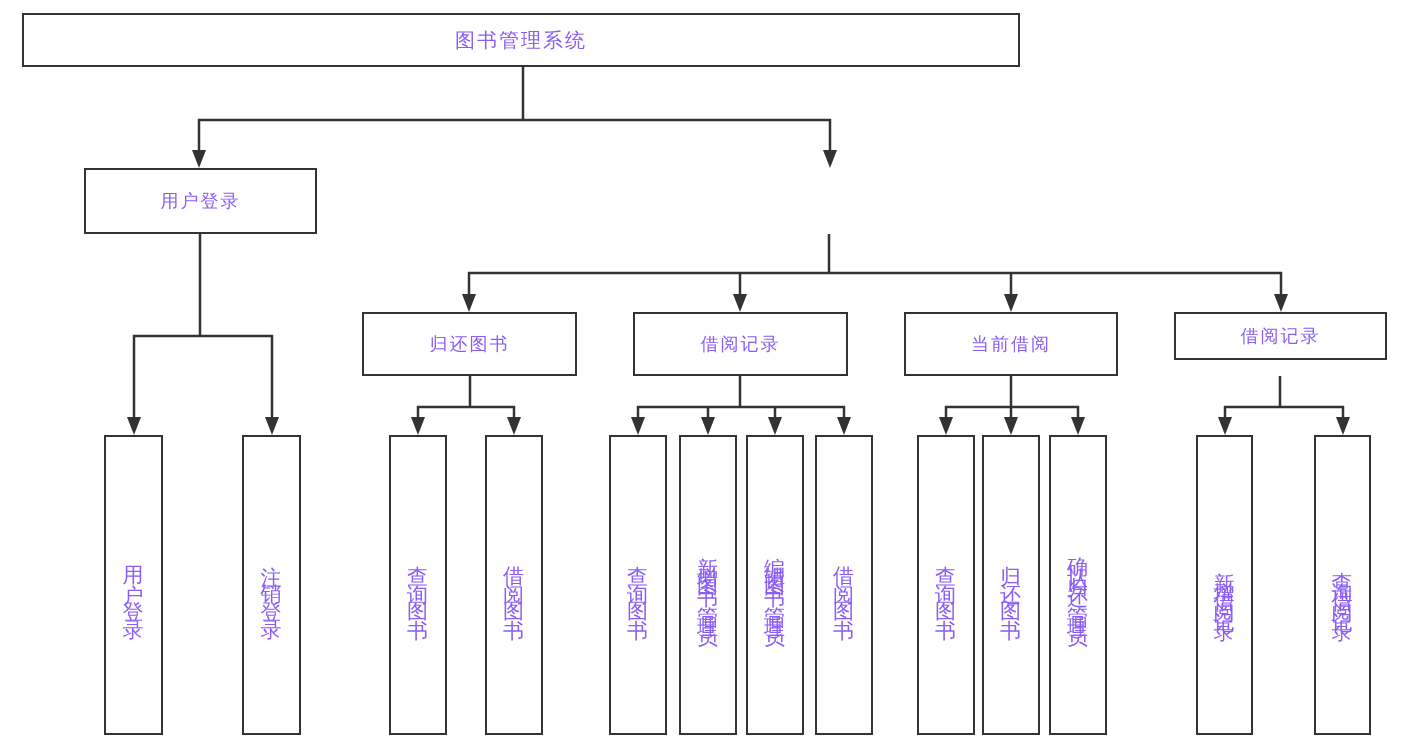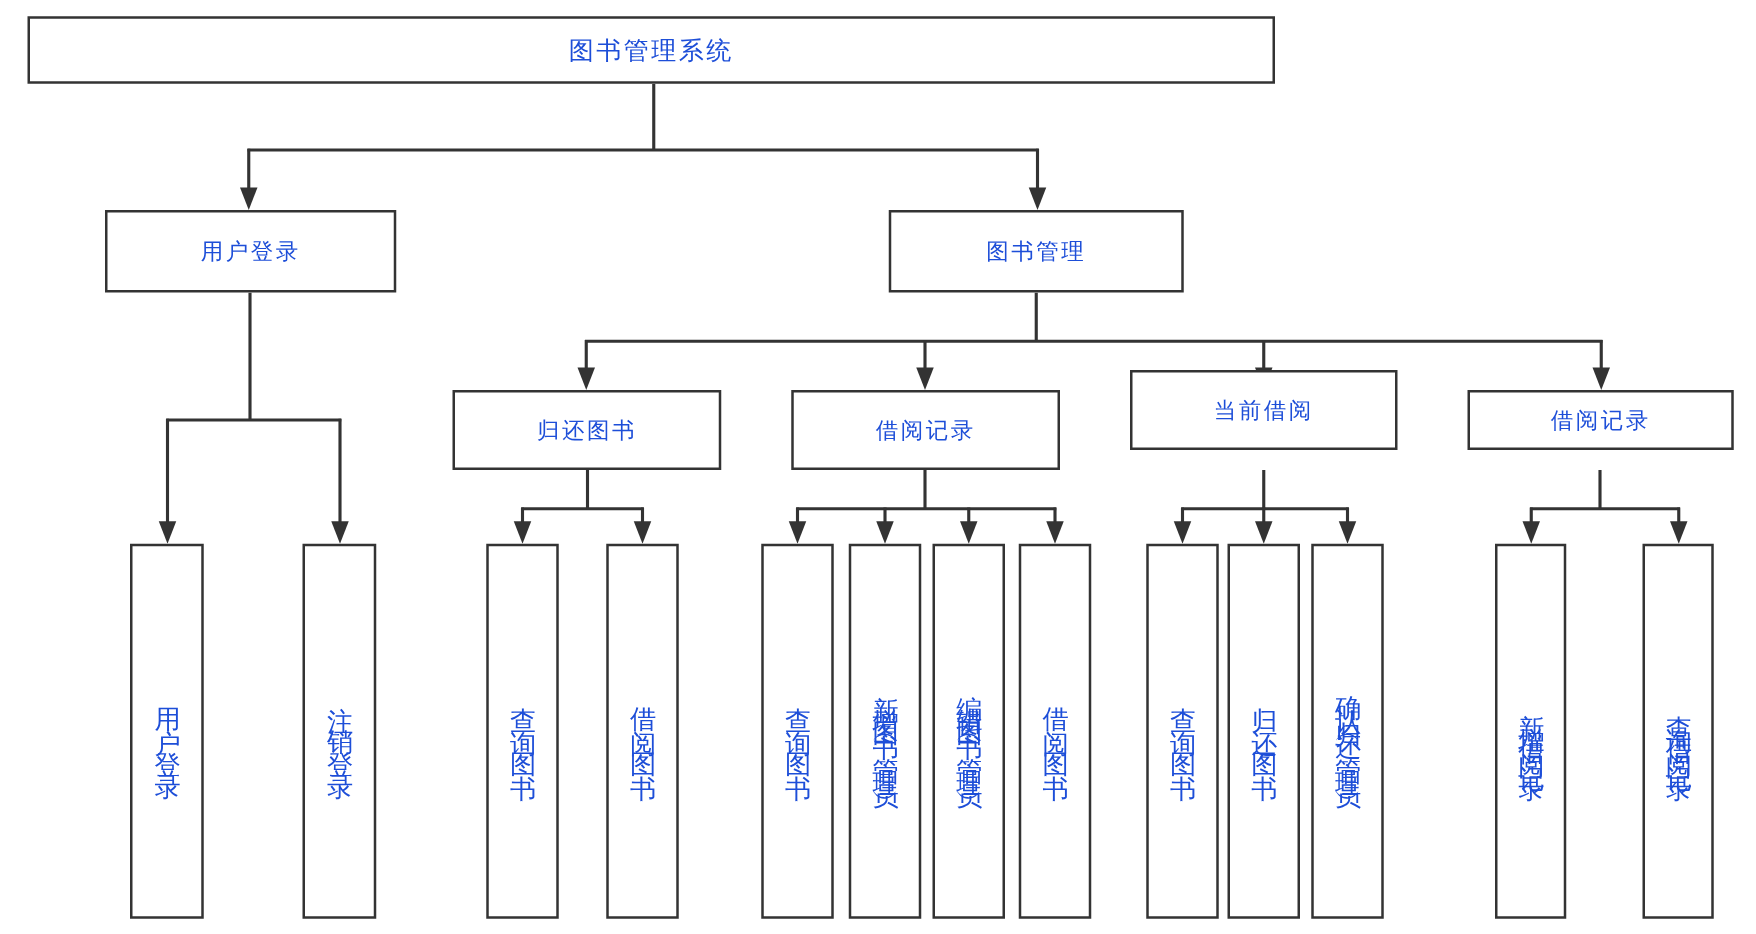--- a/index.html
+++ b/index.html
@@ -14,21 +14,21 @@
     overflow: hidden;
   }
   .connectors {
     position: absolute; left: 0; top: 0; z-index: 1;
   }
   .box {
     position: absolute;
     box-sizing: border-box;
     background: #ffffff;
     border: 2.5px solid #333333;
-    color: #1d4ed8;
+    color: #8b5cf6;
     display: flex;
     align-items: center;
     justify-content: center;
     z-index: 2;
   }
   .hbox {
     font-size: 18px;
     letter-spacing: 2px;
     white-space: nowrap;
   }
@@ -119,25 +119,24 @@
     <line x1="1224" y1="407" x2="1344" y2="407"></line>
     <line x1="1225" y1="406" x2="1225" y2="418"></line>
     <polygon points="1218,417 1232,417 1225,435" stroke="none"></polygon>
     <line x1="1343" y1="406" x2="1343" y2="418"></line>
     <polygon points="1336,417 1350,417 1343,435" stroke="none"></polygon>
   </svg>
 
   <div class="box hbox rootbox" style="left:22px; top:13px; width:998px; height:54px;">图书管理系统</div>
 
   <div class="box hbox" style="left:84px; top:168px; width:233px; height:66px;">用户登录</div>
-  <div class="box hbox" style="left:711px; top:168px; width:236px; height:66px;">图书管理</div>
 
   <div class="box hbox" style="left:362px; top:312px; width:215px; height:64px;">归还图书</div>
   <div class="box hbox" style="left:633px; top:312px; width:215px; height:64px;">借阅记录</div>
-  <div class="box hbox" style="left:904px; top:296px; width:214px; height:64px;">当前借阅</div>
+  <div class="box hbox" style="left:904px; top:312px; width:214px; height:64px;">当前借阅</div>
   <div class="box hbox" style="left:1174px; top:312px; width:213px; height:48px;">借阅记录</div>
 
   <div class="box vbox" style="left:104px; top:435px; width:59px; height:300px;">用户登录</div>
   <div class="box vbox" style="left:242px; top:435px; width:59px; height:300px;">注销登录</div>
 
   <div class="box vbox" style="left:389px; top:435px; width:58px; height:300px;">查询图书</div>
   <div class="box vbox" style="left:485px; top:435px; width:58px; height:300px;">借阅图书</div>
 
   <div class="box vbox" style="left:609px; top:435px; width:58px; height:300px;">查询图书</div>
   <div class="box vbox vbox-long" style="left:679px; top:435px; width:58px; height:300px;">新增图书（管理员）</div>

